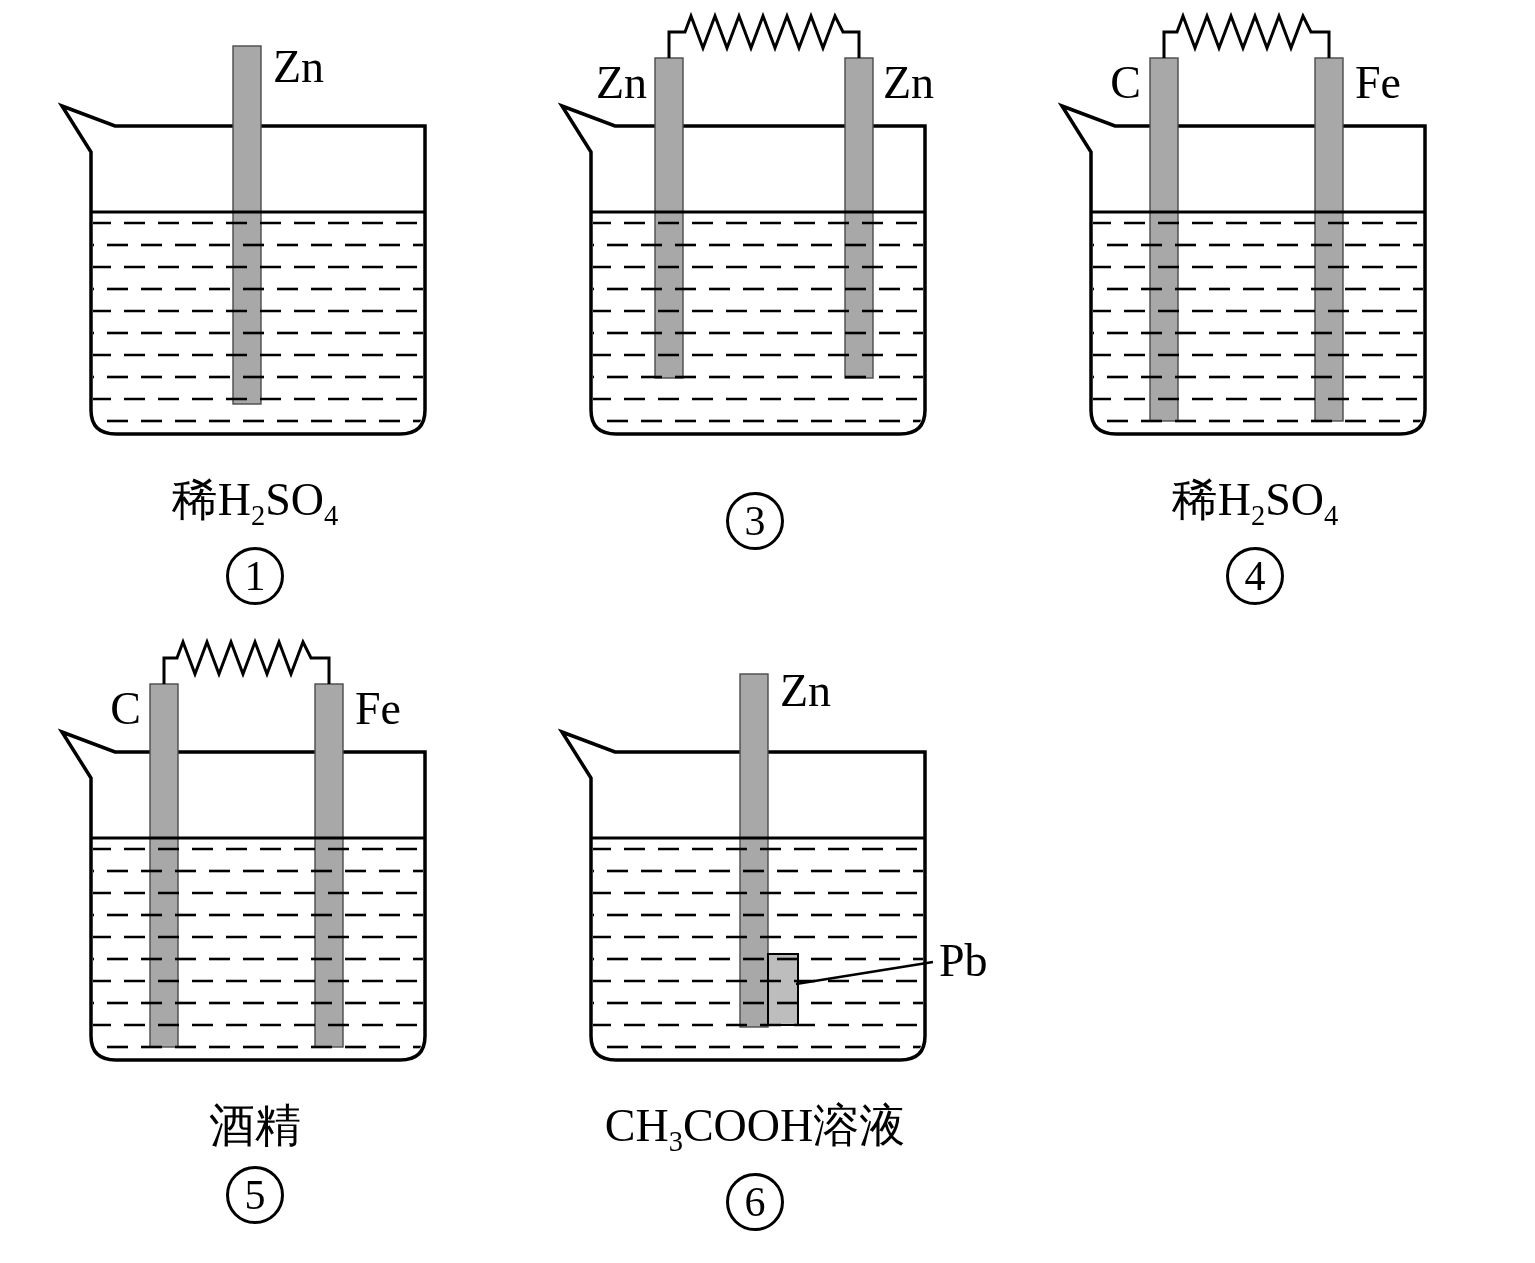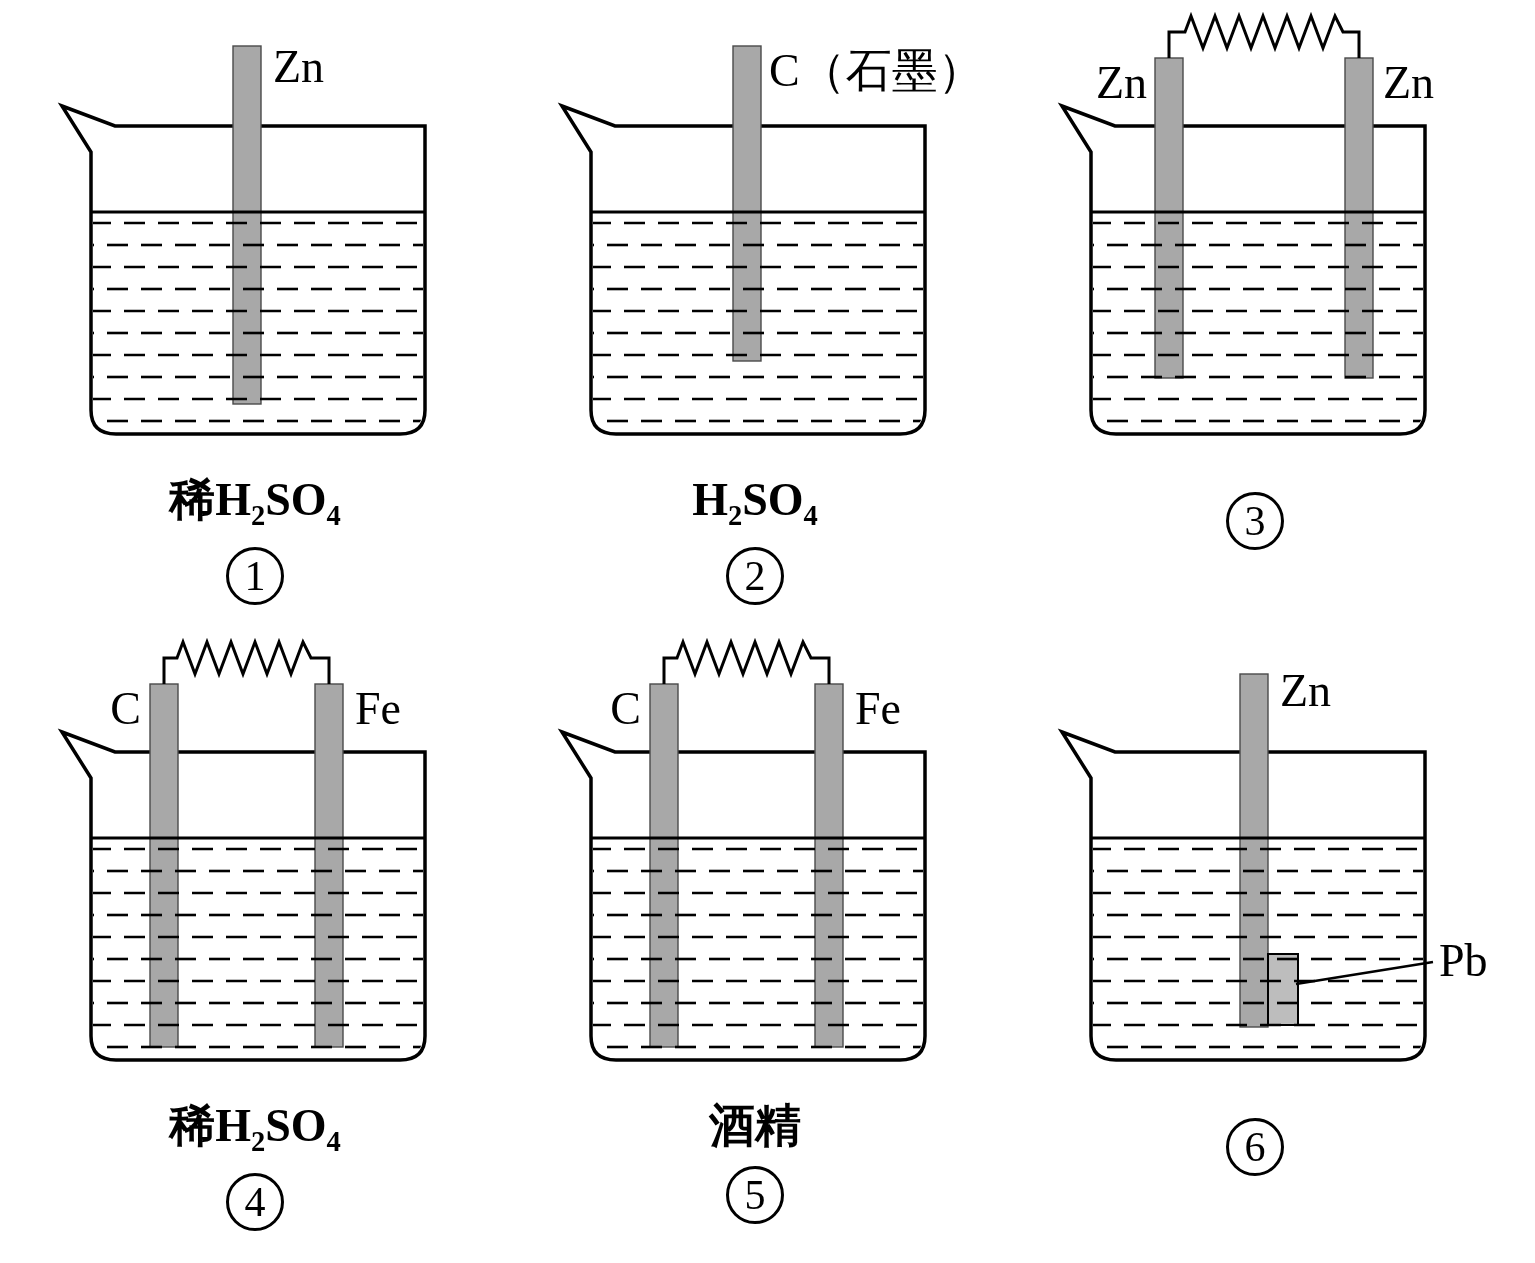--- a/index.html
+++ b/index.html
@@ -16,21 +16,21 @@
   }
   .cell{
     display:flex;flex-direction:column;align-items:center;justify-content:flex-start;
   }
   .cell svg{display:block;}
   .rod{fill:#a8a8a8;stroke:#4a4a4a;stroke-width:1.4;}
   .pb-block{fill:#bdbdbd;stroke:#000;stroke-width:2;}
   .wire{fill:none;stroke:#000;stroke-width:3;stroke-linejoin:miter;}
   .lab{font-family:"Liberation Serif","DejaVu Serif",serif;font-size:46px;fill:#000;}
   .caption{
-    font-size:46px;font-weight:700;color:#000;line-height:1.05;
+    font-size:46px;font-weight:400;color:#000;line-height:1.05;
     margin-top:0px;text-align:center;white-space:nowrap;
   }
   .caption sub{font-size:0.62em;}
   .num-badge{
     margin-top:16px;
     width:58px;height:58px;border:3px solid #000;border-radius:50%;
     display:inline-flex;align-items:center;justify-content:center;
     font-size:42px;font-weight:400;color:#000;box-sizing:border-box;
   }
 </style>
@@ -57,31 +57,20 @@
       <use href="#beaker-shape"></use>
       <rect class="rod" x="228" y="40" width="28" height="358"></rect>
       <rect x="86" y="206" width="334" height="224" fill="url(#p-dash)" clip-path="url(#liq-clip)"></rect>
       <line x1="86" y1="206" x2="420" y2="206" stroke="#000" stroke-width="3"></line>
       <text class="lab" x="268" y="76">Zn</text>
     </svg>
     <div class="caption"><span>稀H</span><sub>2</sub><span>SO</span><sub>4</sub></div>
     <div class="num-badge">1</div>
   </div>
 
-  <div class="cell">
-    <svg width="500" height="470" viewBox="0 0 500 470">
-      <use href="#beaker-shape"></use>
-      <rect class="rod" x="228" y="40" width="28" height="315"></rect>
-      <rect x="86" y="206" width="334" height="224" fill="url(#p-dash)" clip-path="url(#liq-clip)"></rect>
-      <line x1="86" y1="206" x2="420" y2="206" stroke="#000" stroke-width="3"></line>
-      <text class="lab" x="264" y="80">C（石墨）</text>
-    </svg>
-    <div class="caption"><span>H</span><sub>2</sub><span>SO</span><sub>4</sub></div>
-    <div class="num-badge">2</div>
-  </div>
 
   <div class="cell">
     <svg width="500" height="470" viewBox="0 0 500 470">
       <use href="#beaker-shape"></use>
       <rect class="rod" x="150" y="52" width="28" height="320"></rect>
       <rect class="rod" x="340" y="52" width="28" height="320"></rect>
       <rect x="86" y="206" width="334" height="224" fill="url(#p-dash)" clip-path="url(#liq-clip)"></rect>
       <line x1="86" y1="206" x2="420" y2="206" stroke="#000" stroke-width="3"></line>
       <path class="wire" d="M164,52 L164,26 L180,26 L186,10 L198,42 L210,10 L222,42 L234,10 L246,42 L258,10 L270,42 L282,10 L294,42 L306,10 L318,42 L330,10 L338,26 L354,26 L354,52"></path>
       <text class="lab" x="142" y="92" text-anchor="end">Zn</text>
@@ -124,16 +113,17 @@
     <svg width="500" height="470" viewBox="0 0 500 470">
       <use href="#beaker-shape"></use>
       <rect class="rod" x="235" y="42" width="28" height="353"></rect>
       <rect class="pb-block" x="263" y="322" width="30" height="71"></rect>
       <rect x="86" y="206" width="334" height="224" fill="url(#p-dash)" clip-path="url(#liq-clip)"></rect>
       <line x1="86" y1="206" x2="420" y2="206" stroke="#000" stroke-width="3"></line>
       <line x1="291" y1="352" x2="428" y2="330" stroke="#000" stroke-width="2.5"></line>
       <text class="lab" x="275" y="74">Zn</text>
       <text class="lab" x="434" y="344">Pb</text>
     </svg>
+    <div class="caption"><span>CH</span><sub>3</sub><span>COOH溶液</span></div>
     <div class="num-badge">6</div>
   </div>
 
 </div>
 
 </body></html>

